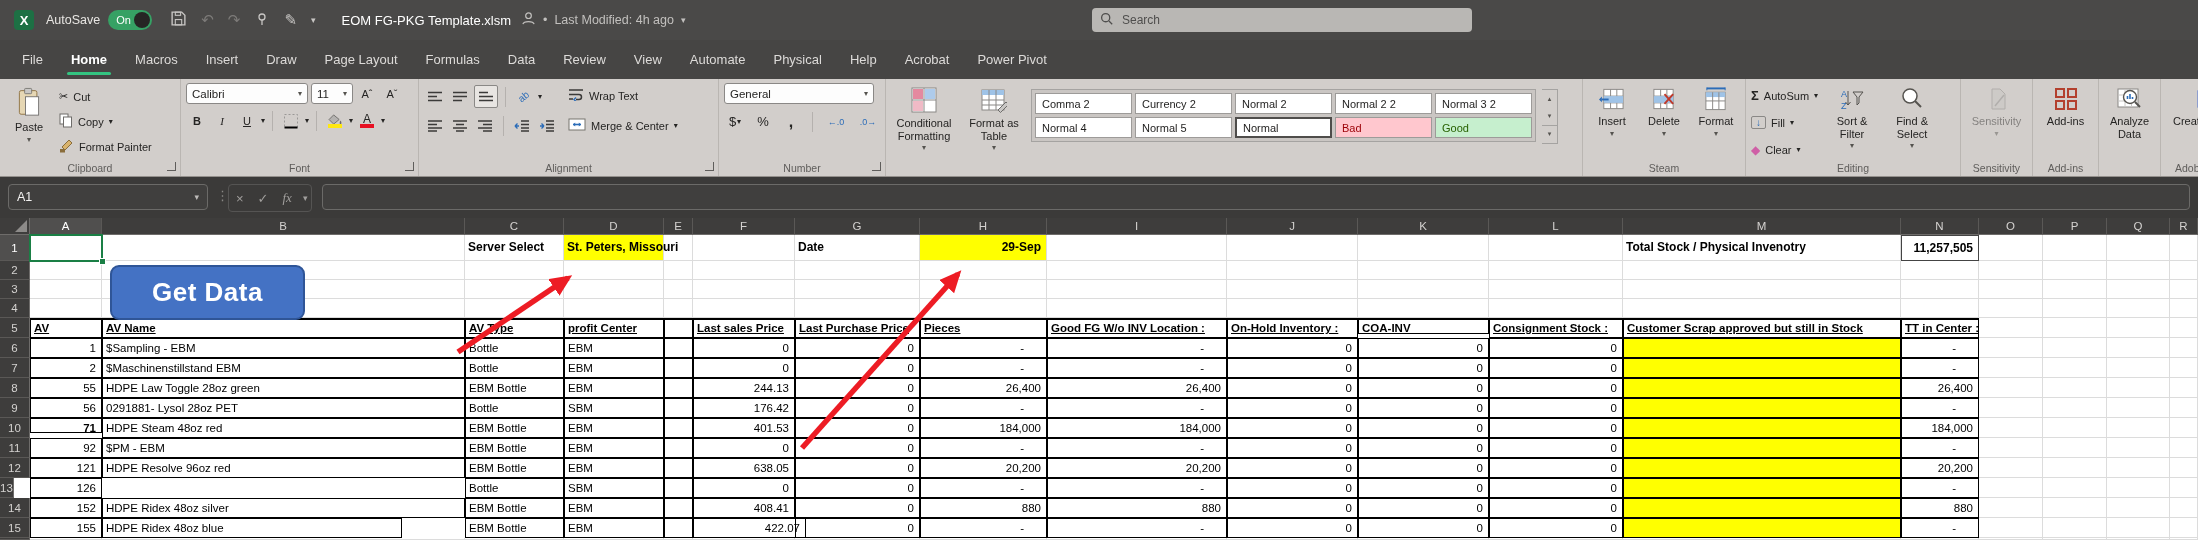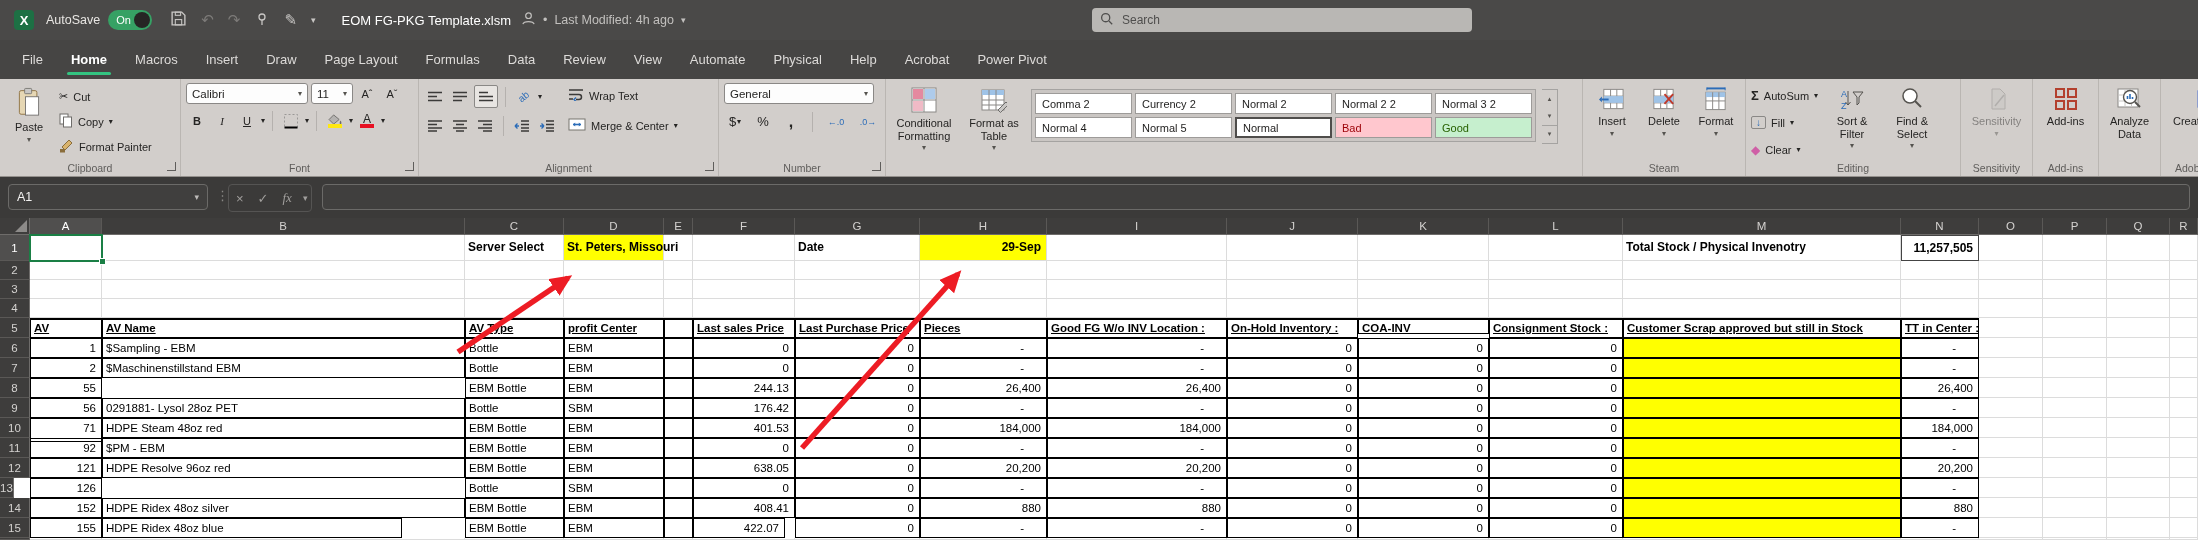--- a/index.html
+++ b/index.html
@@ -738,20 +738,21 @@
     <div class="cell tb num" style="left: 1227px; top: 140px; width: 131px; height: 20px; line-height: 19px;">0</div>
     <div class="cell tb num" style="left: 1358px; top: 140px; width: 131px; height: 20px; line-height: 19px;">0</div>
     <div class="cell tb num" style="left: 1489px; top: 140px; width: 134px; height: 20px; line-height: 19px;">0</div>
     <div class="cell tb yellow" style="left: 1623px; top: 140px; width: 278px; height: 20px; line-height: 19px;"></div>
     <div class="cell tb num dash" style="left: 1901px; top: 140px; width: 78px; height: 20px; line-height: 19px;">-</div>
     <div class="cell" style="left: 1979px; top: 140px; width: 64px; height: 20px; line-height: 19px;"></div>
     <div class="cell" style="left: 2043px; top: 140px; width: 64px; height: 20px; line-height: 19px;"></div>
     <div class="cell" style="left: 2107px; top: 140px; width: 63px; height: 20px; line-height: 19px;"></div>
     <div class="cell" style="left: 2170px; top: 140px; width: 28px; height: 20px; line-height: 19px;"></div>
     <div class="cell tb num" style="left: 30px; top: 160px; width: 72px; height: 20px; line-height: 19px;">55</div>
+    <div class="cell tb" style="left: 102px; top: 160px; width: 363px; height: 20px; line-height: 19px;">HDPE Law Toggle 28oz green</div>
     <div class="cell tb" style="left: 465px; top: 160px; width: 99px; height: 20px; line-height: 19px;">EBM Bottle</div>
     <div class="cell tb" style="left: 564px; top: 160px; width: 100px; height: 20px; line-height: 19px;">EBM</div>
     <div class="cell tb" style="left: 664px; top: 160px; width: 29px; height: 20px; line-height: 19px;"></div>
     <div class="cell tb num" style="left: 693px; top: 160px; width: 102px; height: 20px; line-height: 19px;">244.13</div>
     <div class="cell tb num" style="left: 795px; top: 160px; width: 125px; height: 20px; line-height: 19px;">0</div>
     <div class="cell tb num" style="left: 920px; top: 160px; width: 127px; height: 20px; line-height: 19px;">26,400</div>
     <div class="cell tb num" style="left: 1047px; top: 160px; width: 180px; height: 20px; line-height: 19px;">26,400</div>
     <div class="cell tb num" style="left: 1227px; top: 160px; width: 131px; height: 20px; line-height: 19px;">0</div>
     <div class="cell tb num" style="left: 1358px; top: 160px; width: 131px; height: 20px; line-height: 19px;">0</div>
     <div class="cell tb num" style="left: 1489px; top: 160px; width: 134px; height: 20px; line-height: 19px;">0</div>
@@ -772,21 +773,21 @@
     <div class="cell tb num dash" style="left: 1047px; top: 180px; width: 180px; height: 20px; line-height: 19px;">-</div>
     <div class="cell tb num" style="left: 1227px; top: 180px; width: 131px; height: 20px; line-height: 19px;">0</div>
     <div class="cell tb num" style="left: 1358px; top: 180px; width: 131px; height: 20px; line-height: 19px;">0</div>
     <div class="cell tb num" style="left: 1489px; top: 180px; width: 134px; height: 20px; line-height: 19px;">0</div>
     <div class="cell tb yellow" style="left: 1623px; top: 180px; width: 278px; height: 20px; line-height: 19px;"></div>
     <div class="cell tb num dash" style="left: 1901px; top: 180px; width: 78px; height: 20px; line-height: 19px;">-</div>
     <div class="cell" style="left: 1979px; top: 180px; width: 64px; height: 20px; line-height: 19px;"></div>
     <div class="cell" style="left: 2043px; top: 180px; width: 64px; height: 20px; line-height: 19px;"></div>
     <div class="cell" style="left: 2107px; top: 180px; width: 63px; height: 20px; line-height: 19px;"></div>
     <div class="cell" style="left: 2170px; top: 180px; width: 28px; height: 20px; line-height: 19px;"></div>
-    <div class="cell tb num" style="left: 30px; top: 200px; width: 72px; height: 24px; line-height: 19px;">71</div>
+    <div class="cell tb num" style="left: 30px; top: 200px; width: 72px; height: 15px; line-height: 19px; font-weight: bold;">71</div>
     <div class="cell tb" style="left: 102px; top: 200px; width: 363px; height: 20px; line-height: 19px;">HDPE Steam 48oz red</div>
     <div class="cell tb" style="left: 465px; top: 200px; width: 99px; height: 20px; line-height: 19px;">EBM Bottle</div>
     <div class="cell tb" style="left: 564px; top: 200px; width: 100px; height: 20px; line-height: 19px;">EBM</div>
     <div class="cell tb" style="left: 664px; top: 200px; width: 29px; height: 20px; line-height: 19px;"></div>
     <div class="cell tb num" style="left: 693px; top: 200px; width: 102px; height: 20px; line-height: 19px;">401.53</div>
     <div class="cell tb num" style="left: 795px; top: 200px; width: 125px; height: 20px; line-height: 19px;">0</div>
     <div class="cell tb num" style="left: 920px; top: 200px; width: 127px; height: 20px; line-height: 19px;">184,000</div>
     <div class="cell tb num" style="left: 1047px; top: 200px; width: 180px; height: 20px; line-height: 19px;">184,000</div>
     <div class="cell tb num" style="left: 1227px; top: 200px; width: 131px; height: 20px; line-height: 19px;">0</div>
     <div class="cell tb num" style="left: 1358px; top: 200px; width: 131px; height: 20px; line-height: 19px;">0</div>
@@ -866,21 +867,21 @@
     <div class="cell tb num" style="left: 1901px; top: 280px; width: 78px; height: 20px; line-height: 19px;">880</div>
     <div class="cell" style="left: 1979px; top: 280px; width: 64px; height: 20px; line-height: 19px;"></div>
     <div class="cell" style="left: 2043px; top: 280px; width: 64px; height: 20px; line-height: 19px;"></div>
     <div class="cell" style="left: 2107px; top: 280px; width: 63px; height: 20px; line-height: 19px;"></div>
     <div class="cell" style="left: 2170px; top: 280px; width: 28px; height: 20px; line-height: 19px;"></div>
     <div class="cell tb num" style="left: 30px; top: 300px; width: 72px; height: 20px; line-height: 19px;">155</div>
     <div class="cell tb" style="left: 102px; top: 300px; width: 300px; height: 20px; line-height: 19px;">HDPE Ridex 48oz blue</div>
     <div class="cell tb" style="left: 465px; top: 300px; width: 99px; height: 20px; line-height: 19px;">EBM Bottle</div>
     <div class="cell tb" style="left: 564px; top: 300px; width: 100px; height: 20px; line-height: 19px;">EBM</div>
     <div class="cell tb" style="left: 664px; top: 300px; width: 29px; height: 20px; line-height: 19px;"></div>
-    <div class="cell tb num" style="left: 693px; top: 300px; width: 92px; height: 20px; line-height: 19px;">422.07</div>
+    <div class="cell tb num" style="left: 693px; top: 300px; width: 113px; height: 20px; line-height: 19px;">422.07</div>
     <div class="cell tb num" style="left: 795px; top: 300px; width: 125px; height: 20px; line-height: 19px;">0</div>
     <div class="cell tb num dash" style="left: 920px; top: 300px; width: 127px; height: 20px; line-height: 19px;">-</div>
     <div class="cell tb num dash" style="left: 1047px; top: 300px; width: 180px; height: 20px; line-height: 19px;">-</div>
     <div class="cell tb num" style="left: 1227px; top: 300px; width: 131px; height: 20px; line-height: 19px;">0</div>
     <div class="cell tb num" style="left: 1358px; top: 300px; width: 131px; height: 20px; line-height: 19px;">0</div>
     <div class="cell tb num" style="left: 1489px; top: 300px; width: 134px; height: 20px; line-height: 19px;">0</div>
     <div class="cell tb yellow" style="left: 1623px; top: 300px; width: 278px; height: 20px; line-height: 19px;"></div>
     <div class="cell tb num dash" style="left: 1901px; top: 300px; width: 78px; height: 20px; line-height: 19px;">-</div>
     <div class="cell" style="left: 1979px; top: 300px; width: 64px; height: 20px; line-height: 19px;"></div>
     <div class="cell" style="left: 2043px; top: 300px; width: 64px; height: 20px; line-height: 19px;"></div>
@@ -899,20 +900,21 @@
     <div class="cell" style="left: 1358px; top: 320px; width: 131px; height: 2px; line-height: 1px;"></div>
     <div class="cell" style="left: 1489px; top: 320px; width: 134px; height: 2px; line-height: 1px;"></div>
     <div class="cell" style="left: 1623px; top: 320px; width: 278px; height: 2px; line-height: 1px;"></div>
     <div class="cell" style="left: 1901px; top: 320px; width: 78px; height: 2px; line-height: 1px;"></div>
     <div class="cell" style="left: 1979px; top: 320px; width: 64px; height: 2px; line-height: 1px;"></div>
     <div class="cell" style="left: 2043px; top: 320px; width: 64px; height: 2px; line-height: 1px;"></div>
     <div class="cell" style="left: 2107px; top: 320px; width: 63px; height: 2px; line-height: 1px;"></div>
     <div class="cell" style="left: 2170px; top: 320px; width: 28px; height: 2px; line-height: 1px;"></div>
     <div class="selbox" style="left: 29px; top: 16px; width: 74px; height: 28px;"></div>
     <div class="selhandle" style="left: 99px; top: 40px; width: 7px; height: 7px;"></div>
+    <div class="getdata">Get Data</div>
     <svg class="arrowsvg" width="2198" height="322" viewBox="0 0 2198 322">
       <defs>
         <marker id="ah" markerUnits="userSpaceOnUse" markerWidth="26" markerHeight="22" refX="17" refY="10" orient="auto">
           <path d="M0,0 L22,10 L0,20 Z" fill="#ed1c24"></path>
         </marker>
       </defs>
       <line x1="458" y1="134" x2="568" y2="60" stroke="#ed1c24" stroke-width="5.5" marker-end="url(#ah)"></line>
       <line x1="802" y1="230" x2="958" y2="56" stroke="#ed1c24" stroke-width="5.5" marker-end="url(#ah)"></line>
     </svg>
   </div>

